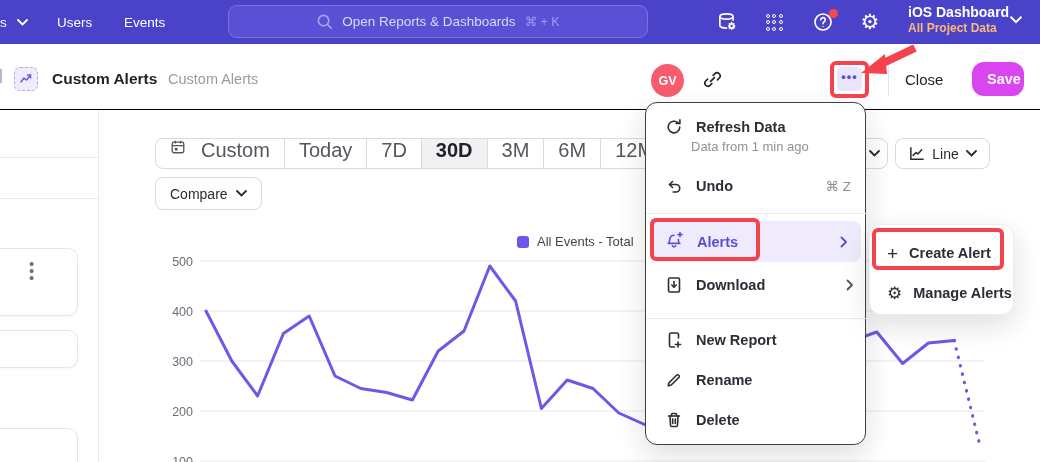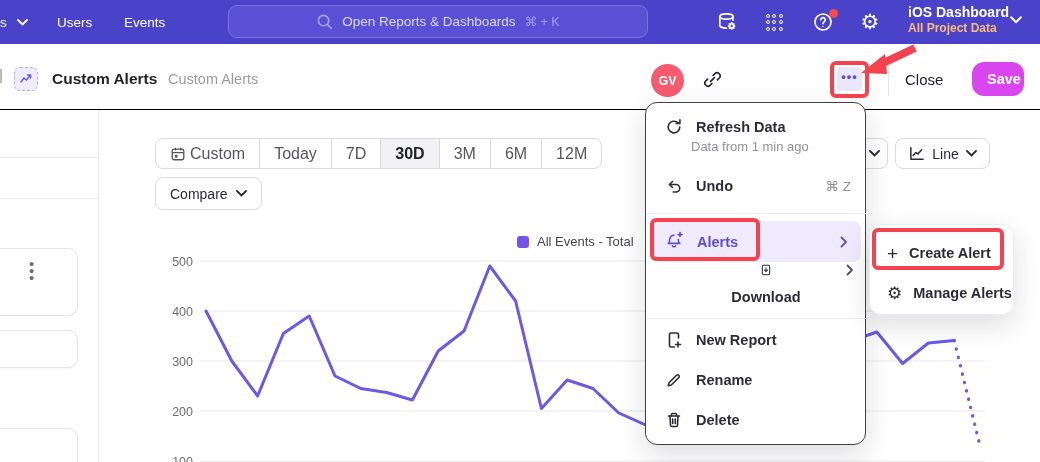--- a/index.html
+++ b/index.html
@@ -39,21 +39,21 @@
   .save { position:absolute; left:972px; top:18px; width:52px; height:34px; border-radius:12px; background:#d946ef; color:#fff; font-size:14.5px; font-weight:600; border:none; display:flex; align-items:center; justify-content:center; cursor:pointer;padding-left:12px; }
 
   
   .lpanel { position:absolute; left:0; top:110px; width:99px; height:352px; background:#fff; border-right:1px solid #e9e9ee; }
   .lline { position:absolute; left:0; width:99px; height:1px; background:#e9e9ee; }
   .lcard { position:absolute; left:-22px; width:100px; background:#fff; border:1px solid #e4e4e9; border-radius:10px; box-shadow:0 1px 3px rgba(0,0,0,.04); }
   .kebab { position:absolute; left:50px; top:12px; color:#6f6f7a; font-size:15px; line-height:.45; cursor:pointer; }
 
   
   .seg { position:absolute; left:155px; top:138px; height:31px; display:flex; align-items:stretch; border:1px solid #d9d9de; border-radius:8px; background:#fff; overflow:hidden; z-index:3; }
-  .seg .opt { display:flex; align-items:center; gap:4px; padding:0 14px; font-size:16px; color:#55555e; border-right:1px solid #d9d9de; cursor:pointer; white-space:nowrap; }
+  .seg .opt { display:flex; gap:15px; padding:0 14px; font-size:20px; color:#55555e; border-right:1px solid #d9d9de; cursor:pointer; white-space:nowrap; }
   .seg .opt:last-child { border-right:none; }
   .seg .opt.sel { background:#f1f1f3; color:#22222b; font-weight:700; }
   .compare { position:absolute; left:155px; top:177px; height:33px; padding:0 14px; display:flex; align-items:center; gap:8px; border:1px solid #d9d9de; border-radius:8px; background:#fff; font-size:14px; font-weight:500; color:#2a2a33; cursor:pointer; z-index:3; }
   .hidden-dd { position:absolute; left:800px; top:138px; width:88px; height:31px; border:1px solid #d9d9de; border-radius:8px; background:#fff; z-index:2; cursor:pointer; }
   .hidden-dd svg { position:absolute; right:7px; top:11px; }
   .linebtn { position:absolute; left:895px; top:138px; width:95px; height:31px; border:1px solid #d9d9de; border-radius:8px; background:#fff; display:flex; align-items:center; justify-content:center; gap:7px; font-size:14px; font-weight:500; color:#2a2a33; cursor:pointer; z-index:3; }
 
   
   #chart-svg { position:absolute; left:0; top:0; z-index:1; pointer-events:none; }
   .legend { position:absolute; left:517px; top:234px; display:flex; align-items:center; gap:8px; z-index:2; }
@@ -288,21 +288,21 @@
       <path d="M9 3.2a4.3 4.3 0 0 0-4.3 4.3c0 3-1.5 3.9-1.5 3.9h11.6s-1.5-.9-1.5-3.9"></path>
       <path d="M7.4 13.8a1.8 1.8 0 0 0 3.2 0"></path>
       <path d="M13 2.6h4 M15 0.6v4"></path>
     </svg>
     <span class="lbl">Alerts</span>
     <svg class="mchev" width="8" height="12" viewBox="0 0 8 12" fill="none" stroke="#5a4ed2" stroke-width="1.8" stroke-linecap="round" stroke-linejoin="round">
         <polyline points="1.5,1.5 6,6 1.5,10.5"></polyline>
       </svg>
   </div>
 
-  <div class="mrow" style="top:161px; height:41px;flex-direction:column;">
+  <div class="mrow" style="top:161px; height:41px;">
     <svg width="18" height="18" viewBox="0 0 18 18" fill="none" stroke="#2d2d37" stroke-width="1.6" stroke-linecap="round" stroke-linejoin="round">
       <rect x="3.5" y="2" width="11" height="14" rx="1.6"></rect>
       <line x1="9" y1="5.5" x2="9" y2="11"></line>
         <polyline points="6.8,9 9,11.2 11.2,9"></polyline>
     </svg>
     <span class="lbl">Download</span>
     <svg class="mchev" width="8" height="12" viewBox="0 0 8 12" fill="none" stroke="#55555e" stroke-width="1.8" stroke-linecap="round" stroke-linejoin="round">
         <polyline points="1.5,1.5 6,6 1.5,10.5"></polyline>
       </svg>
   </div>

